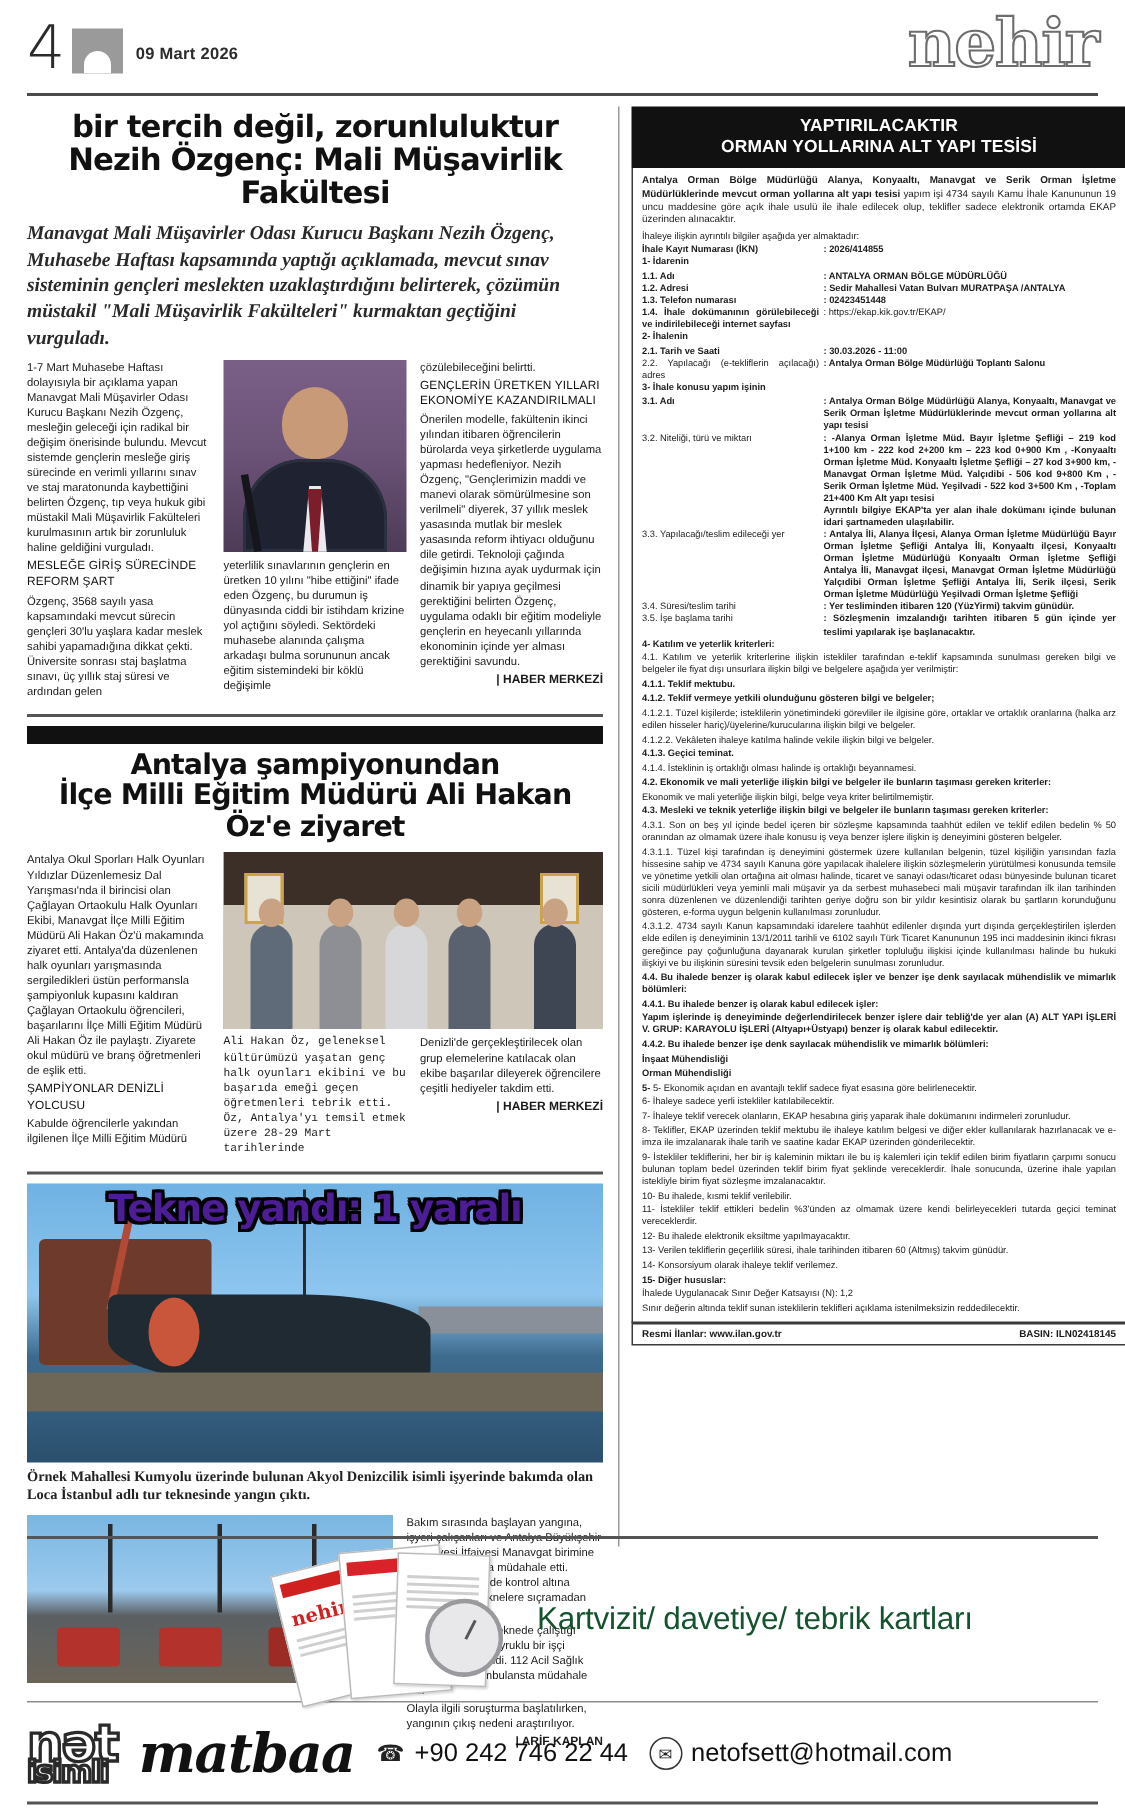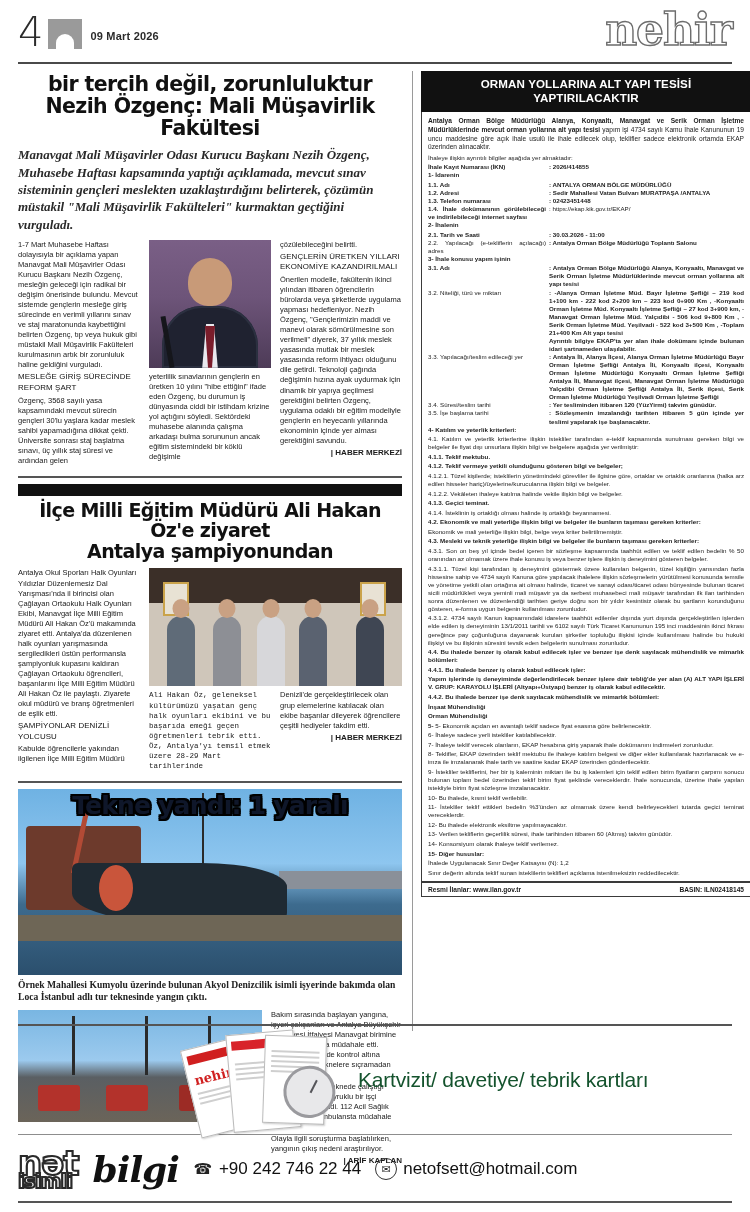--- a/index.html
+++ b/index.html
@@ -339,21 +339,21 @@
   .banner-headline {
     position: absolute;
     top: 2px;
     left: 0;
     width: 100%;
     text-align: center;
     font-family: "DejaVu Sans", sans-serif;
     font-weight: 700;
     font-size: 25px;
     letter-spacing: -0.8px;
-    color: #0f172a;
+    color: #4c1d95;
     text-shadow:
       -2px -2px 0 #000, 2px -2px 0 #000,
       -2px  2px 0 #000, 2px  2px 0 #000,
        0    2px 0 #000, 2px 0 0 #000,
        0   -2px 0 #000, -2px 0 0 #000;
     z-index: 5;
   }
 
   .blackbar {
     background: #111;
@@ -611,22 +611,22 @@
             <span class="byline">| HABER MERKEZİ</span>
           </div>
         </div>
       </div>
 
       <div class="hr-med"></div>
 
       <div>
         <div class="blackbar"></div>
         <div class="headline small">
+          <div>Antalya şampiyonundan</div>
           <div>İlçe Milli Eğitim Müdürü Ali Hakan Öz'e ziyaret</div>
-          <div>Antalya şampiyonundan</div>
         </div>
 
         <div class="mixed">
           <div class="mcol" style="flex:0 0 122px;">
             <p>Antalya Okul Sporları Halk Oyunları Yıldızlar Düzenlemesiz Dal Yarışması'nda il birincisi olan Çağlayan Ortaokulu Halk Oyunları Ekibi, Manavgat İlçe Milli Eğitim Müdürü Ali Hakan Öz'ü makamında ziyaret etti. Antalya'da düzenlenen halk oyunları yarışmasında sergiledikleri üstün performansla şampiyonluk kupasını kaldıran Çağlayan Ortaokulu öğrencileri, başarılarını İlçe Milli Eğitim Müdürü Ali Hakan Öz ile paylaştı. Ziyarete okul müdürü ve branş öğretmenleri de eşlik etti.</p>
             <p class="subhead">ŞAMPİYONLAR DENİZLİ YOLCUSU</p>
             <p>Kabulde öğrencilerle yakından ilgilenen İlçe Milli Eğitim Müdürü</p>
           </div>
           <div class="mcol" style="flex:1 1 auto;">
             <div class="photo group">
@@ -685,22 +685,22 @@
             <p>Yangın sırasında teknede çalıştığı belirlenen Suriye uyruklu bir işçi dumandan etkilendi. 112 Acil Sağlık ekipleri işçiye ambulansta müdahale etti.</p>
             <p>Olayla ilgili soruşturma başlatılırken, yangının çıkış nedeni araştırılıyor.</p>
             <span class="byline">| ARİF KAPLAN</span>
           </div>
         </div>
       </div>
     </div>
 
     <div class="col-right">
       <div class="notice-head">
+        <div>YAPTIRILACAKTIR</div>
         <div>ORMAN YOLLARINA ALT YAPI TESİSİ</div>
-        <div>YAPTIRILACAKTIR</div>
       </div>
 
       <div class="notice-box">
         <p class="notice-intro">
           <span class="b">Antalya Orman Bölge Müdürlüğü Alanya, Konyaaltı, Manavgat ve Serik Orman İşletme Müdürlüklerinde mevcut orman yollarına alt yapı tesisi</span>
           <span>yapım işi 4734 sayılı Kamu İhale Kanununun 19 uncu maddesine göre açık ihale usulü ile ihale edilecek olup, teklifler sadece elektronik ortamda EKAP üzerinden alınacaktır.</span>
         </p>
         <p>İhaleye ilişkin ayrıntılı bilgiler aşağıda yer almaktadır:</p>
 
         <div class="row">
@@ -843,21 +843,21 @@
       <div class="ad-slogan">Kartvizit/ davetiye/ tebrik kartları</div>
     </div>
 
     <div class="footer-rule-mid"></div>
 
     <div class="footer-bottom">
       <div class="logo-ofset">
         <span>nət</span>
         <span class="sub">isimli</span>
       </div>
-      <div class="logo-matbaa">bilgi</div>
+      <div class="logo-matbaa">matbaa</div>
       <div class="contact">
         <span class="ico">☎</span>
         <span>+90 242 746 22 44</span>
       </div>
       <div class="contact">
         <span class="ico circle">✉</span>
         <span>netofsett@hotmail.com</span>
       </div>
     </div>
     <div class="footer-rule-bot"></div>

